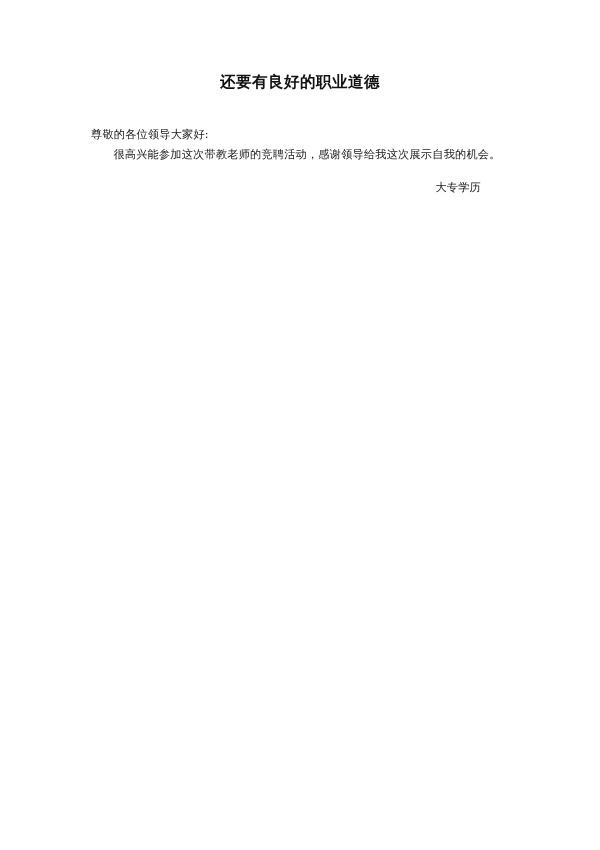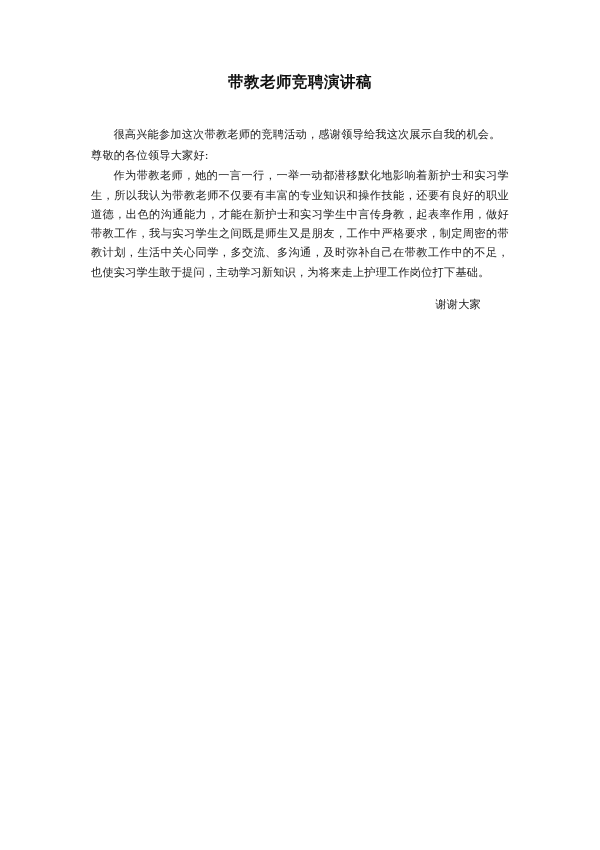--- a/index.html
+++ b/index.html
@@ -59,22 +59,21 @@
     padding-right: 28px;
     font-size: 11.2px;
     letter-spacing: 0.2px;
   }
 </style>
 </head>
 <body>
 
 <div class="page">
 
-  <h1 class="doc-title">带教老师竞聘演讲稿</h1>
+  <h1 class="doc-title">还要有良好的职业道德</h1>
 
   <div class="body-block">
+    <p class="para salutation">尊敬的各位领导大家好:</p>
     <p class="para indent">很高兴能参加这次带教老师的竞聘活动，感谢领导给我这次展示自我的机会。</p>
-    <p class="para salutation">尊敬的各位领导大家好:</p>
-    <p class="para indent">作为带教老师，她的一言一行，一举一动都潜移默化地影响着新护士和实习学生，所以我认为带教老师不仅要有丰富的专业知识和操作技能，还要有良好的职业道德，出色的沟通能力，才能在新护士和实习学生中言传身教，起表率作用，做好带教工作，我与实习学生之间既是师生又是朋友，工作中严格要求，制定周密的带教计划，生活中关心同学，多交流、多沟通，及时弥补自己在带教工作中的不足，也使实习学生敢于提问，主动学习新知识，为将来走上护理工作岗位打下基础。</p>
-    <p class="signoff">谢谢大家</p>
+    <p class="signoff">大专学历</p>
   </div>
 
 </div>
 
 </body></html>

